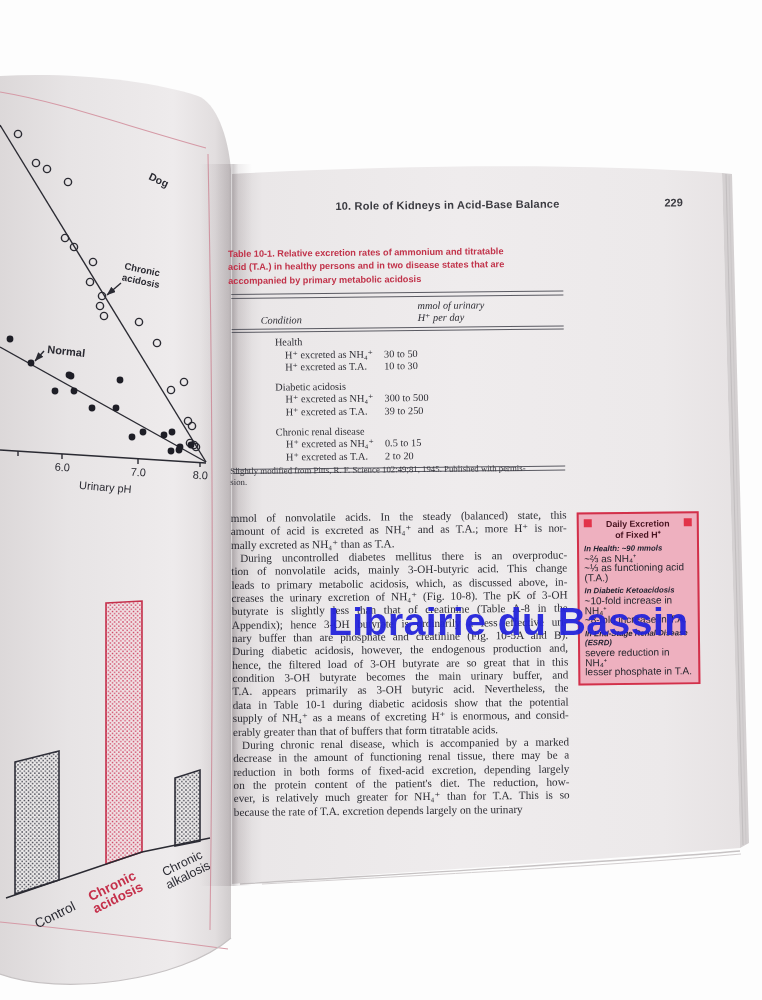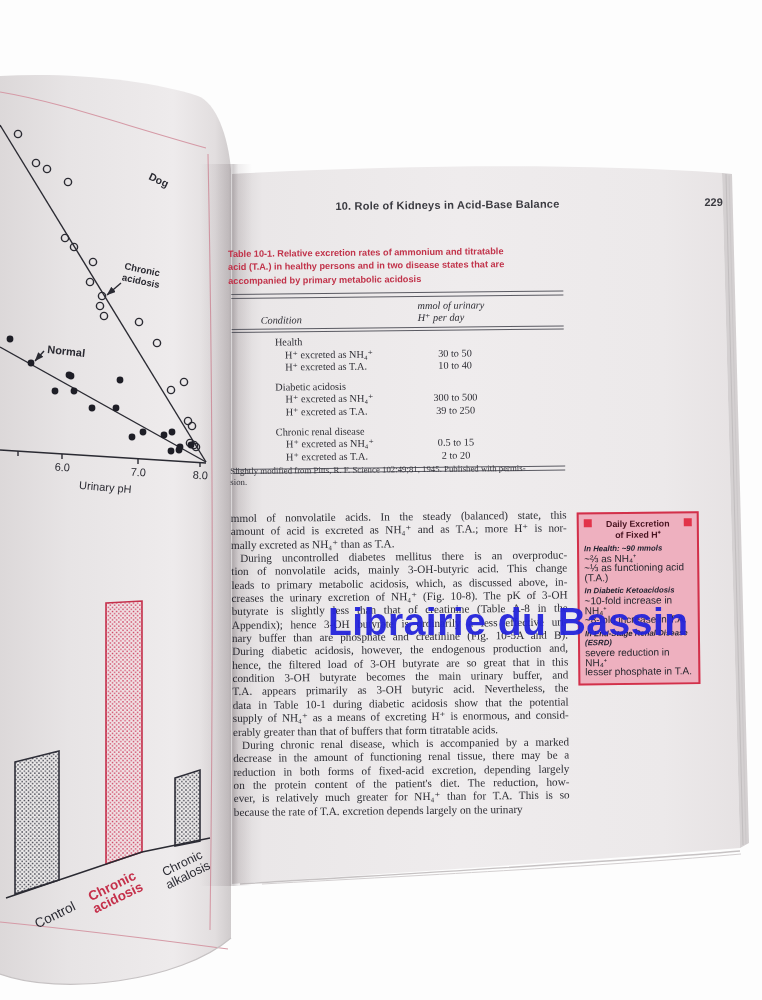--- a/index.html
+++ b/index.html
@@ -18,36 +18,36 @@
   .tick{font-family:"Liberation Sans",sans-serif;font-size:11px;fill:#2a2a32;}
   .axlabel{font-family:"Liberation Sans",sans-serif;font-size:11px;fill:#2a2a32;}
   .flabel{font-family:"Liberation Sans",sans-serif;fill:#2a2a32;font-weight:600;}
   .blabel{font-family:"Liberation Sans",sans-serif;}
 
   
   .right-content{position:absolute;left:232px;top:165px;width:505px;height:730px;z-index:10;
                  transform:rotate(-0.6deg);transform-origin:top left;}
   .rp-title{position:absolute;left:100px;top:36px;width:230px;text-align:center;
             font-weight:bold;font-size:11px;color:#3b3b41;letter-spacing:.2px;}
-  .rp-num{position:absolute;left:432px;top:36px;font-weight:bold;font-size:11px;color:#3b3b41;margin-left:40px;}
+  .rp-num{position:absolute;left:432px;top:36px;font-weight:bold;font-size:11px;color:#3b3b41;}
 
   .tbl-caption{position:absolute;left:-5px;top:83px;width:310px;white-space:pre-line;
                font-weight:bold;font-size:9.2px;line-height:13.4px;color:#c1334a;}
 
   .tbl{position:absolute;left:-2px;top:129px;width:332px;
        font-family:"Liberation Serif","DejaVu Serif",serif;font-size:10.3px;color:#2e2e35;}
   .rule-dbl{height:2.5px;border-top:1px solid #5a5a62;border-bottom:1px solid #5a5a62;}
   .tbl-head{position:relative;height:30px;font-style:italic;}
   .th-c1{position:absolute;left:29px;bottom:3px;}
   .th-c2{position:absolute;left:186px;top:3px;width:150px;white-space:pre-line;line-height:12.5px;}
   .tbl-body{padding:4px 0 5px 0;}
   .t-group{padding-left:43px;line-height:12.6px;}
   .t-group.gap{margin-top:7px;}
   .t-row{position:relative;padding-left:53px;line-height:12.6px;}
-  .t-c2{position:absolute;left:158px;width:130px;text-align:center;}
+  .t-c2{position:absolute;left:152px;width:130px;}
 
   .footnote{position:absolute;left:-5px;top:301px;width:345px;white-space:pre-line;
             font-family:"Liberation Serif","DejaVu Serif",serif;font-size:8.8px;
             line-height:11px;color:#35353c;}
 
   .body-text{position:absolute;left:-5px;top:347px;width:338px;}
   .bline{font-family:"Liberation Serif","DejaVu Serif",serif;font-size:11.2px;
          line-height:13.35px;color:#2c2c33;width:336px;}
   .bline.just{text-align:justify;text-align-last:justify;}
   .bline.ind{text-indent:9px;}
@@ -210,21 +210,21 @@
       <div class="rule-dbl"></div>
       <div class="tbl-head">
         <div class="th-c1">Condition</div>
         <div class="th-c2">mmol of urinary
 H⁺ per day</div>
       </div>
       <div class="rule-dbl"></div>
       <div class="tbl-body">
           <div class="t-group">Health</div>
           <div class="t-row"><span class="t-c1">H⁺ excreted as NH₄⁺</span><span class="t-c2">30 to 50</span></div>
-          <div class="t-row"><span class="t-c1">H⁺ excreted as T.A.</span><span class="t-c2">10 to 40</span></div>
+          <div class="t-row"><span class="t-c1">H⁺ excreted as T.A.</span><span class="t-c2">10 to 30</span></div>
           <div class="t-group gap">Diabetic acidosis</div>
           <div class="t-row"><span class="t-c1">H⁺ excreted as NH₄⁺</span><span class="t-c2">300 to 500</span></div>
           <div class="t-row"><span class="t-c1">H⁺ excreted as T.A.</span><span class="t-c2">39 to 250</span></div>
           <div class="t-group gap">Chronic renal disease</div>
           <div class="t-row"><span class="t-c1">H⁺ excreted as NH₄⁺</span><span class="t-c2">0.5 to 15</span></div>
           <div class="t-row"><span class="t-c1">H⁺ excreted as T.A.</span><span class="t-c2">2 to 20</span></div>
         </div>
       <div class="rule-dbl"></div>
     </div>
 

